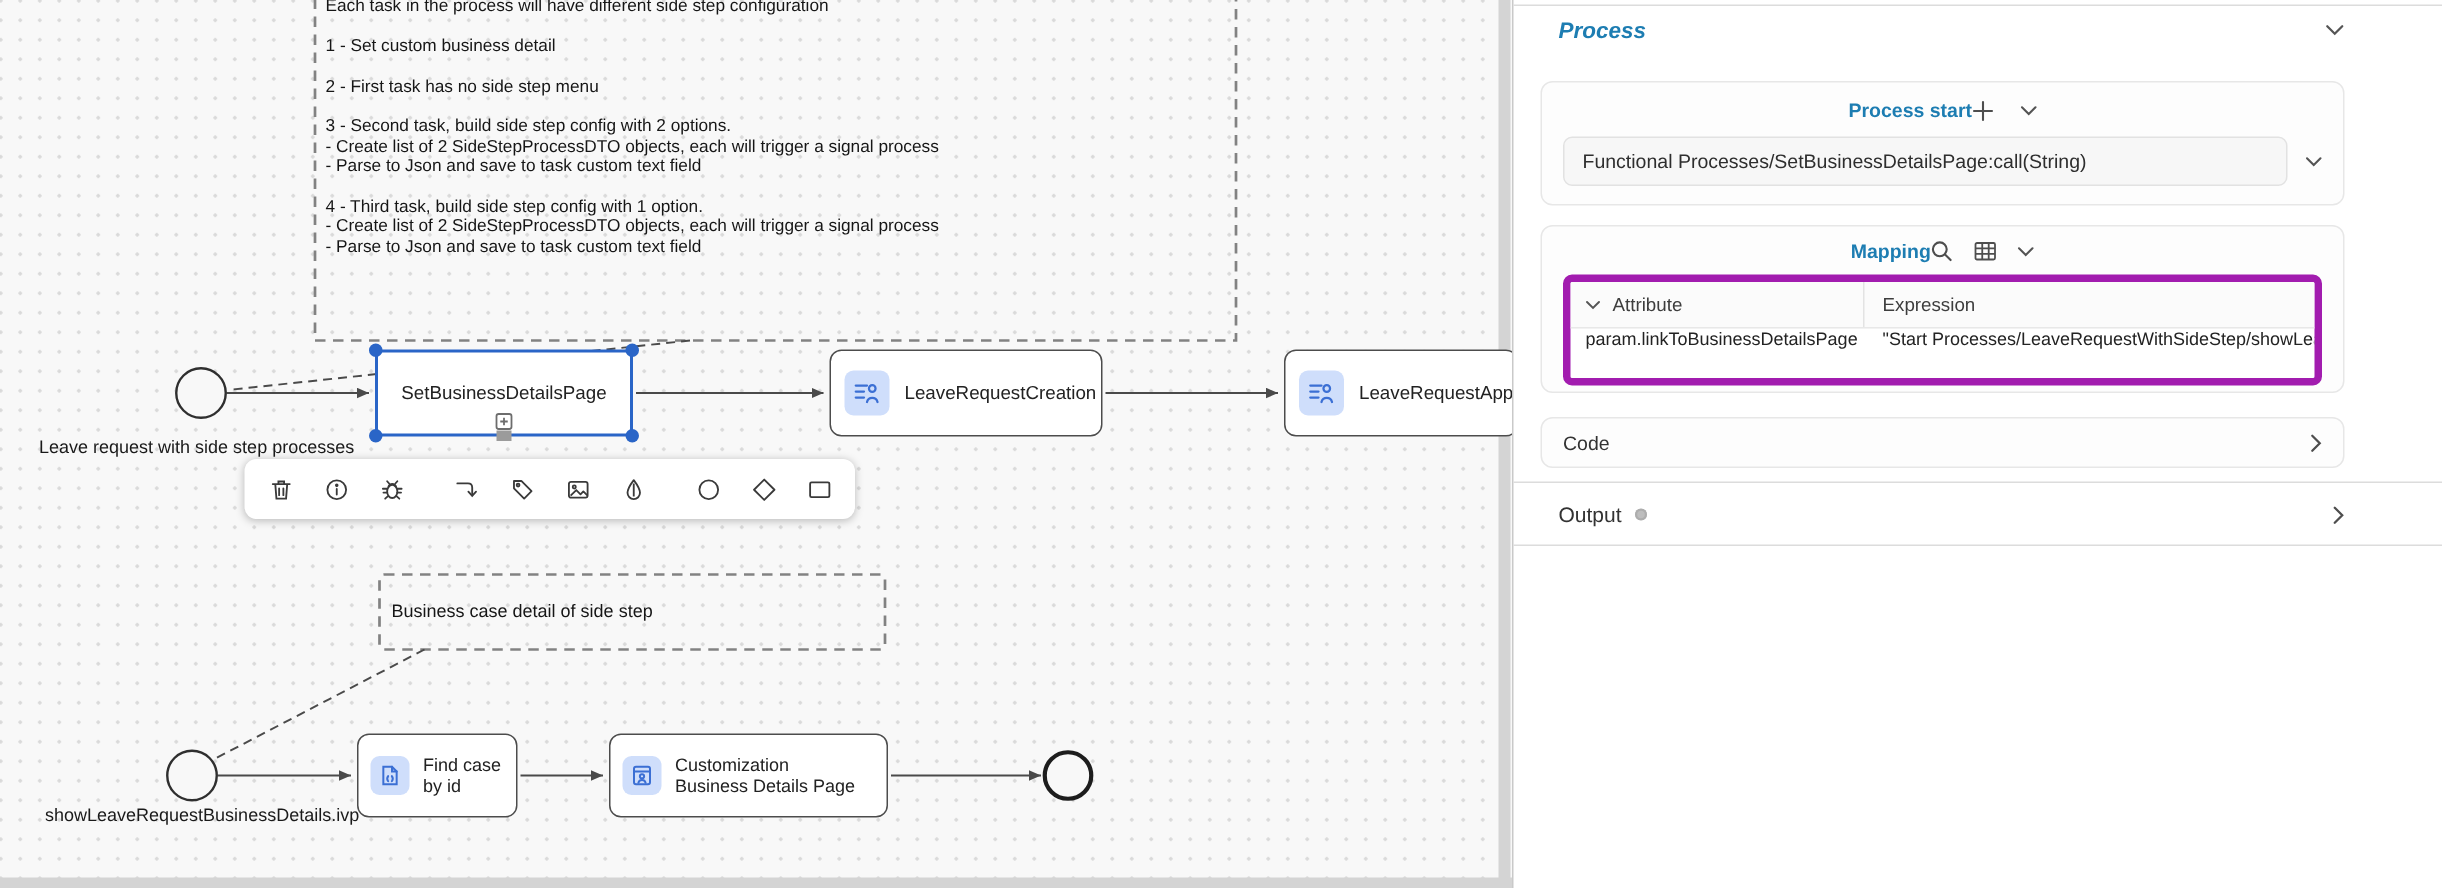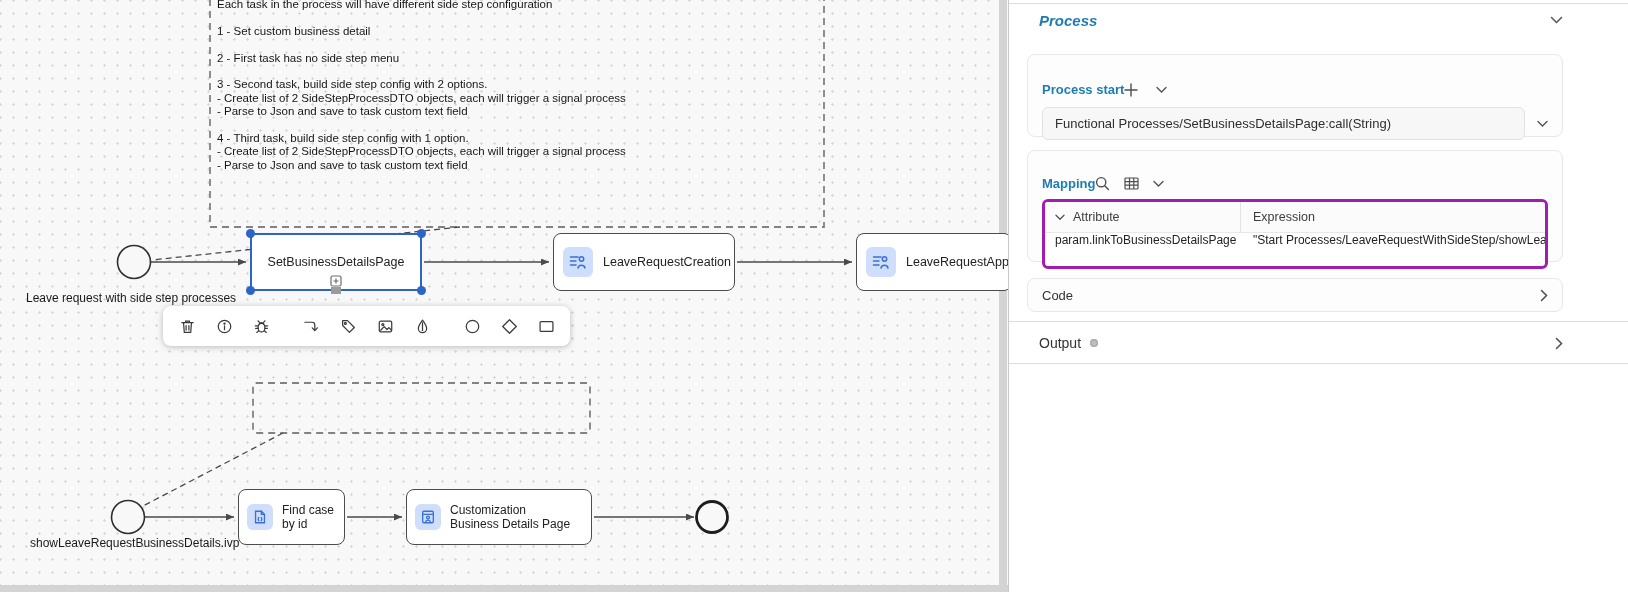--- a/index.html
+++ b/index.html
@@ -61,31 +61,31 @@
   .panel { position:absolute; left:1008px; top:0; width:620px; height:592px; background:#fff;
            border-left:1px solid #c9c9c9; font-size:13px; color:#333; }
   .hairline { position:absolute; left:0; top:3px; width:620px; height:1px; background:#dcdcdc; }
   .divider { position:absolute; left:0; width:620px; height:1px; background:#dcdcdc; }
   .title-row { position:absolute; left:30px; top:12px; width:524px; display:flex;
                align-items:center; justify-content:space-between;font-style:italic; }
   .p-accent { color:#1d7db2; font-weight:bold; }
   .title-row .p-accent { font-size:15px; }
   .card { position:absolute; left:18px; width:536px; background:#fdfdfd;
           border:1px solid #e7e7e7; border-radius:8px; }
-  .card-head { display:flex; align-items:center; justify-content:flex-start;margin-top:16px; }
+  .card-head { display:flex; align-items:center; justify-content:center; }
   .card-head .p-accent { font-size:13px; }
   .head-icons { display:flex; align-items:center; gap:18px; }
   #card-start { top:54px; height:83px; padding:11px 14px 12px; }
   .field-row { display:flex; align-items:center; margin-top:10px; }
   .field { flex:1; height:33px; background:#f7f7f7; border:1px solid #e2e2e2; border-radius:6px;
            display:flex; align-items:center; padding:0 12px; font-size:13px; color:#2e2e2e;
            white-space:nowrap; overflow:hidden; }
   .field-row .chev { margin-left:12px; }
   #card-mapping { top:150px; height:112px; padding:9px 14px 12px; }
-  .map-table { margin-top:8px; border:3px solid #a21caf; border-radius:6px; overflow:hidden; background:#fff; }
+  .map-table { margin-top:8px; border:5px solid #a21caf; border-radius:6px; overflow:hidden; background:#fff; }
   .t-head { display:flex; align-items:center; height:31px; background:#fbfbfb;
             border-bottom:1px solid #e8e8e8; font-size:12.5px; color:#3d3d3d; }
   .th1 { width:196px; height:100%; display:flex; align-items:center; gap:8px; padding-left:10px;
          border-right:1px solid #e3e3e3; }
   .th2 { flex:1; padding-left:12px; }
   .t-row { display:flex; height:33px; font-size:12px; color:#232323; }
   .td1 { width:196px; padding-left:10px; white-space:nowrap; overflow:hidden; }
   .td2 { flex:1; padding-left:12px; white-space:nowrap; overflow:hidden; }
   #card-code { top:278px; height:34px; display:flex; align-items:center;
                justify-content:space-between; padding:12px 14px; font-size:13px; color:#333; }
@@ -132,20 +132,21 @@
 
 2 - First task has no side step menu
 
 3 - Second task, build side step config with 2 options.
 - Create list of 2 SideStepProcessDTO objects, each will trigger a signal process
 - Parse to Json and save to task custom text field
 
 4 - Third task, build side step config with 1 option.
 - Create list of 2 SideStepProcessDTO objects, each will trigger a signal process
 - Parse to Json and save to task custom text field</div>
+    <div class="ann-text" id="ann2-text">Business case detail of side step</div>
 
     <div class="flow-label" id="label1">Leave request with side step processes</div>
     <div class="flow-label" id="label2">showLeaveRequestBusinessDetails.ivp</div>
 
     <div class="task" id="task1">
       <span class="task-label">SetBusinessDetailsPage</span>
       <span class="hdl tl"></span>
       <span class="hdl tr"></span>
       <span class="hdl bl"></span>
       <span class="hdl br"></span>

